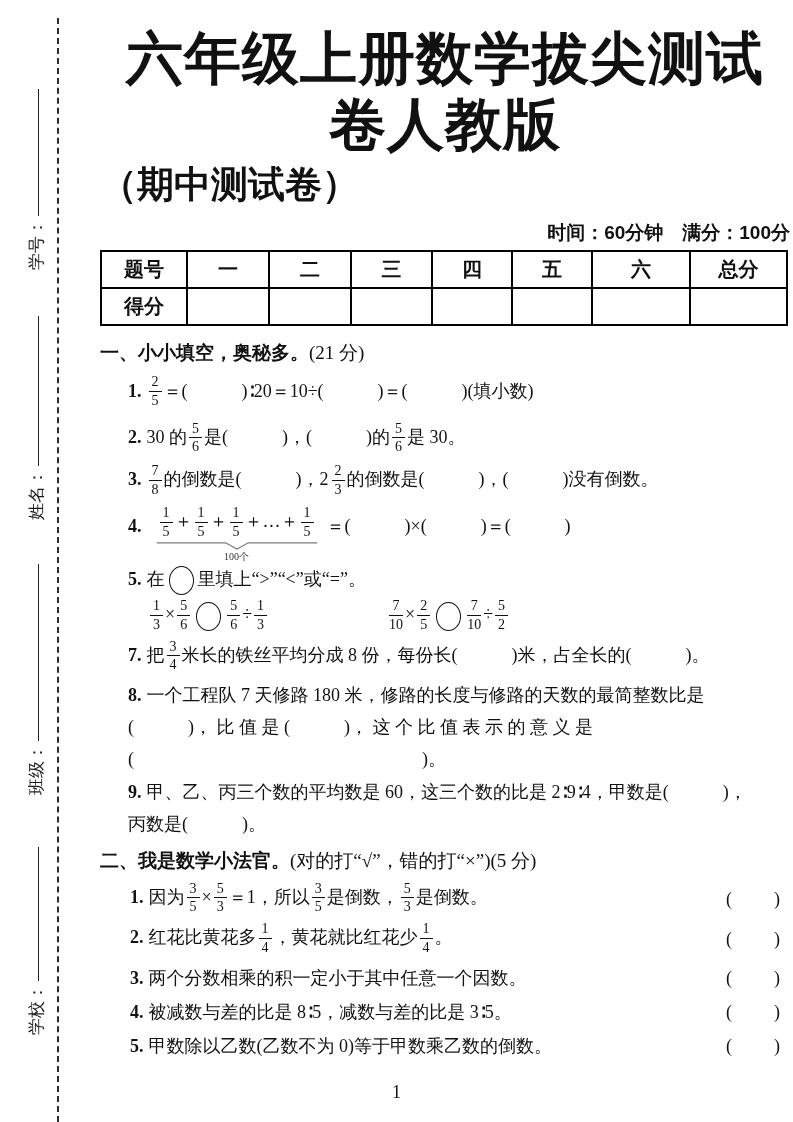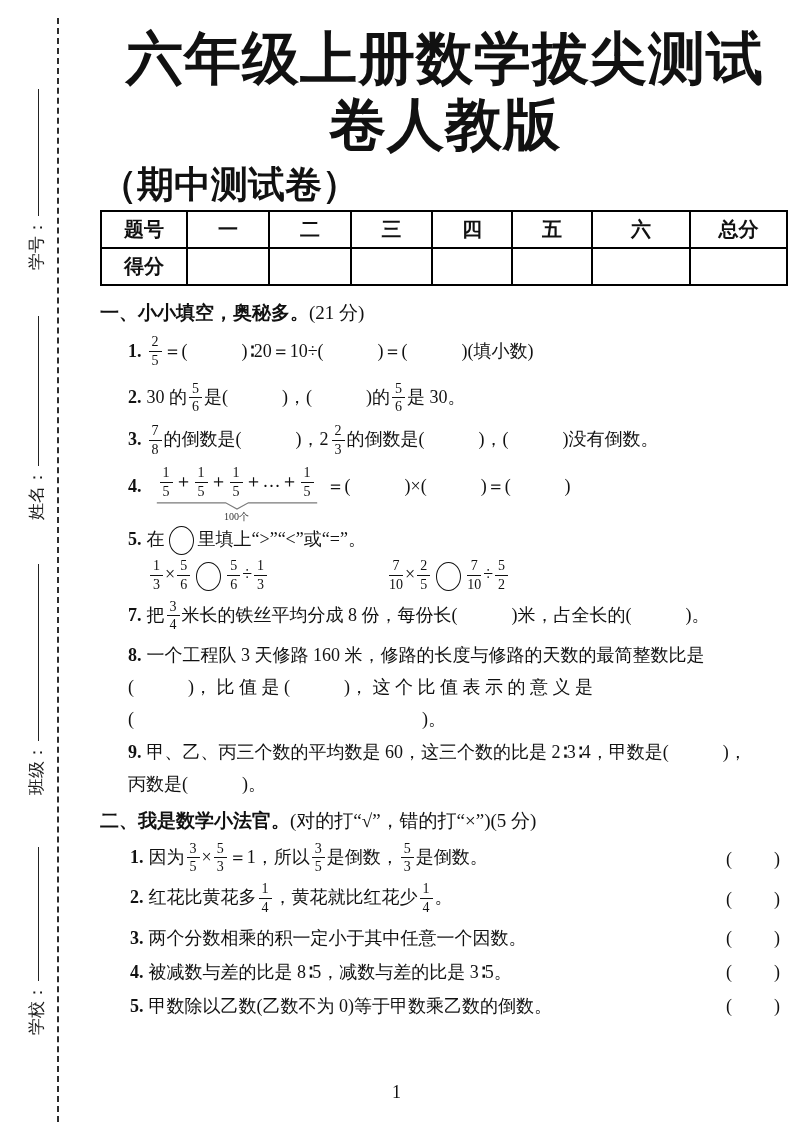--- a/index.html
+++ b/index.html
@@ -89,20 +89,21 @@
     <span>班级：</span><span class="side-line" style="width:177px"></span>
   </div>
   <div class="side-field" style="top:1035px">
     <span>学校：</span><span class="side-line" style="width:134px"></span>
   </div>
 
   <div class="content">
 
     <h1 class="title">六年级上册数学拔尖测试卷人教版</h1>
     <h2 class="subtitle">（期中测试卷）</h2>
+    <div class="meta">时间：60分钟　满分：100分</div>
 
     <table class="score">
       <colgroup>
         <col style="width:86px">
           <col style="width:82px">
           <col style="width:82px">
           <col style="width:81px">
         <col style="width:80px">
           <col style="width:80px">
           <col style="width:98px">
@@ -221,27 +222,27 @@
 
 
     <div class="q" style="margin-top:6px">
       <span class="qnum">7.</span><span>把<span class="frac">
             <span class="fnum">3</span>
             <span class="fden">4</span>
           </span>米长的铁丝平均分成 8 份，每份长(　　　)米，占全长的(　　　)。</span>
     </div>
 
     <div class="q" style="margin-top:8px">
-      <span class="qnum">8.</span><span>一个工程队 3 天修路 160 米，修路的长度与修路的天数的最简整数比是</span>
+      <span class="qnum">8.</span><span>一个工程队 7 天修路 180 米，修路的长度与修路的天数的最简整数比是</span>
       <div class="q-cont">(　　　)， 比 值 是 (　　　)， 这 个 比 值 表 示 的 意 义 是</div>
       <div class="q-cont">(　　　　　　　　　　　　　　　　)。</div>
     </div>
 
     <div class="q" style="margin-top:6px">
-      <span class="qnum">9.</span><span>甲、乙、丙三个数的平均数是 60，这三个数的比是 2∶3∶4，甲数是(　　　)，</span>
+      <span class="qnum">9.</span><span>甲、乙、丙三个数的平均数是 60，这三个数的比是 2∶9∶4，甲数是(　　　)，</span>
       <div class="q-cont">丙数是(　　　)。</div>
     </div>
 
     <div class="sec-head" style="margin-top:10px">
       <span class="sec-title">二、我是数学小法官。</span><span class="sec-points">(对的打“√”，错的打“×”)(5 分)</span>
     </div>
 
     <div class="tf" style="margin-top:8px">
       <span class="tf-left"><span class="qnum">1.</span><span>因为<span class="frac">
               <span class="fnum">3</span>

